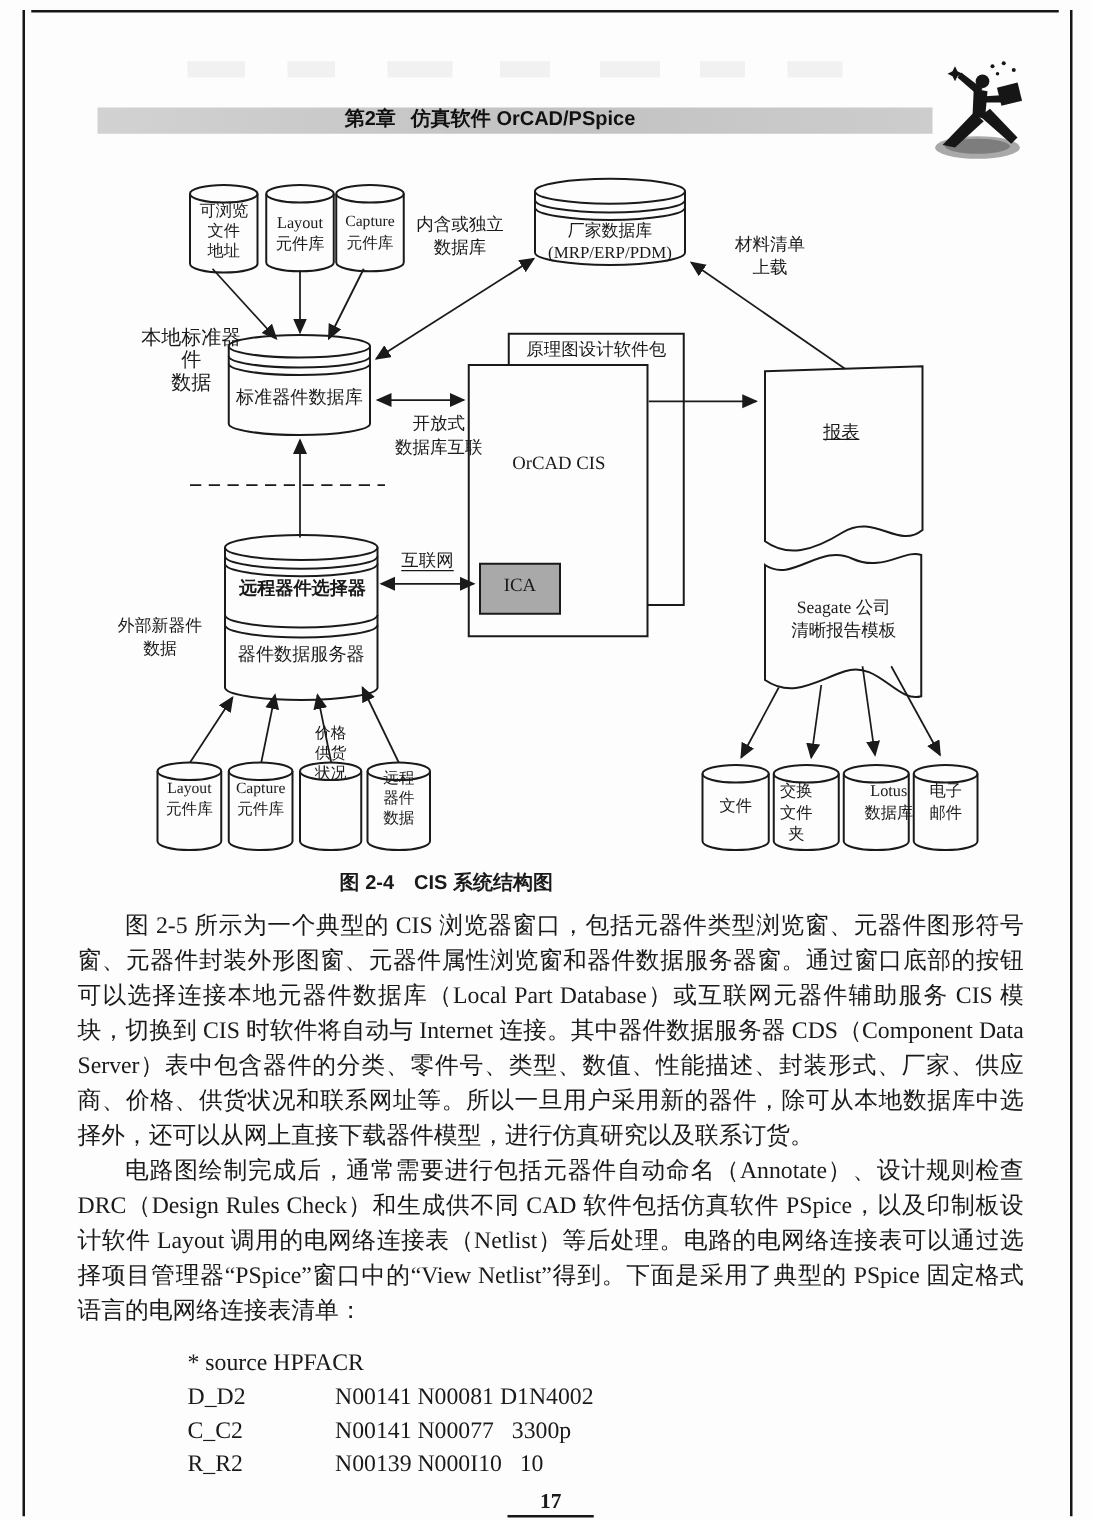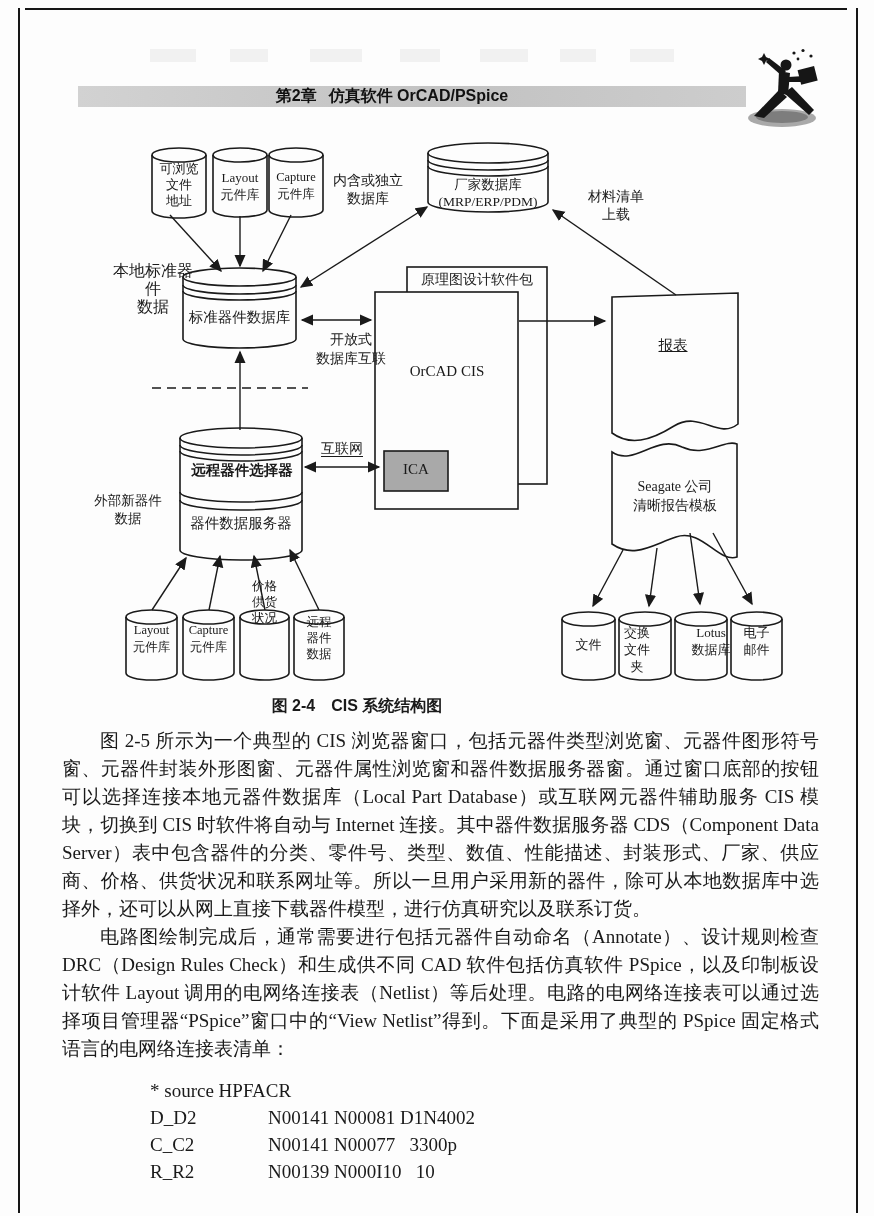--- a/index.html
+++ b/index.html
@@ -296,15 +296,18 @@
       </div>
       <div class="nrow">
         <span class="ref">C_C2</span>
         <span class="nodes">N00141 N00077   3300p</span>
       </div>
       <div class="nrow">
         <span class="ref">R_R2</span>
         <span class="nodes">N00139 N000I10   10</span>
       </div>
     </div>
+    <div id="pagenum">
+      <span>17</span>
+    </div>
   </div>
 
 </div>
 
 </body></html>

